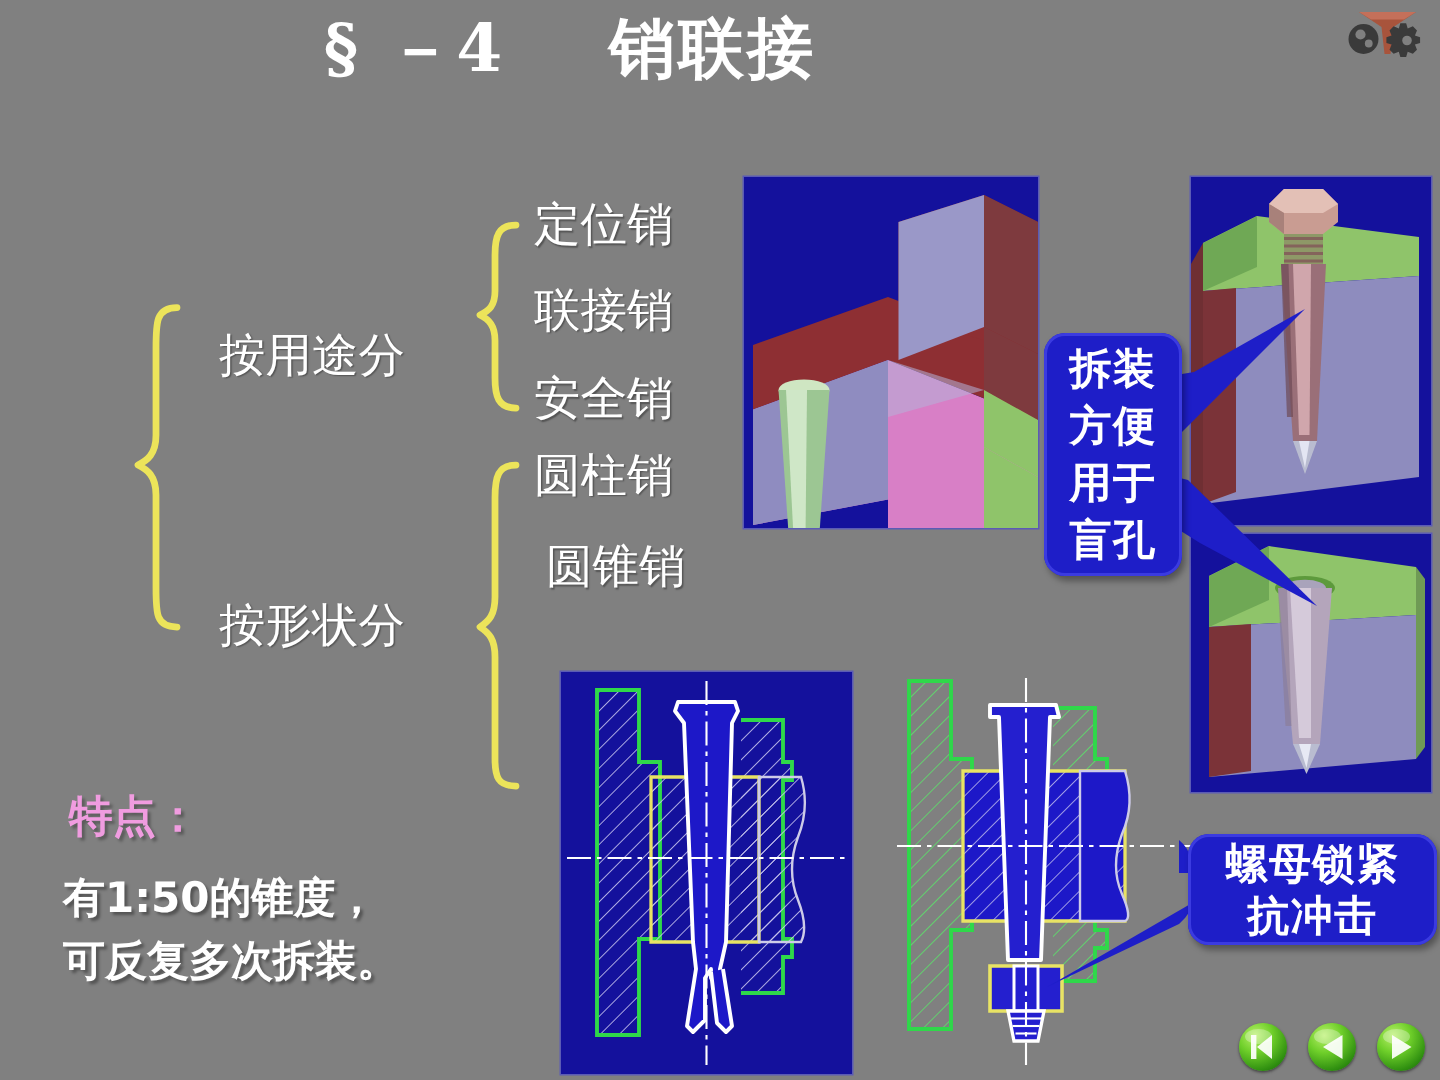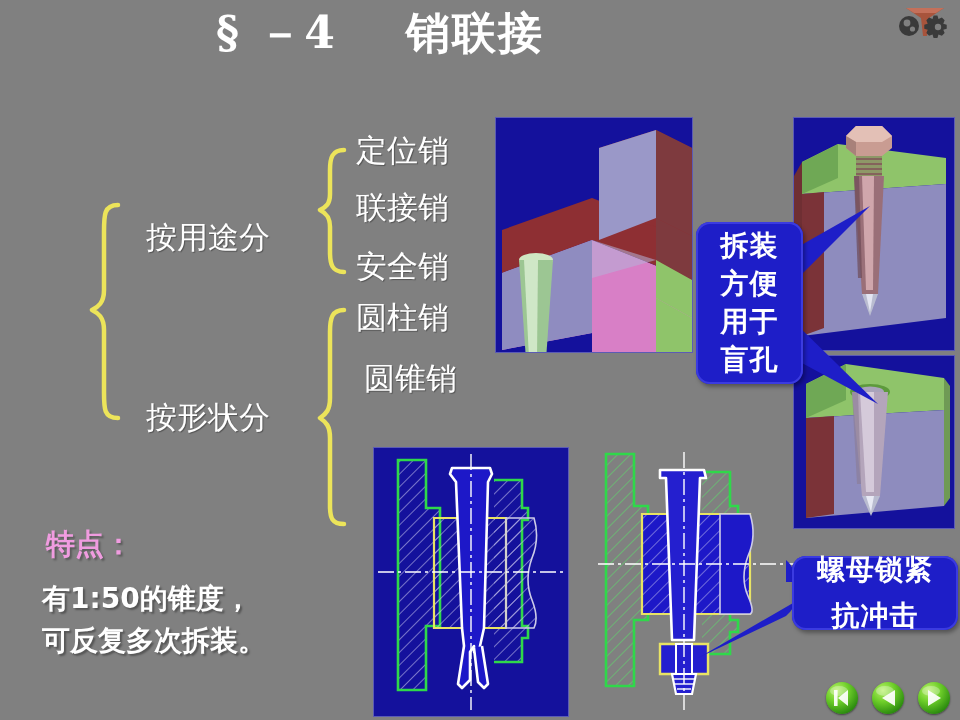--- a/index.html
+++ b/index.html
@@ -71,26 +71,26 @@
     background:#1e1ec8;
     border-radius:14px;
     box-shadow:0 0 0 2px #3b3be0 inset, 2px 3px 4px rgba(0,0,0,.35);
     color:#ffffff;
     font-weight:bold;
     text-align:center;
     display:flex;align-items:center;justify-content:center;
     z-index:6;
   }
   #callout1{
-    left:696px;top:222px;width:107px;height:162px;
+    left:696px;top:222px;width:92px;height:162px;
     font-size:28px;line-height:38px;letter-spacing:1px;
   }
   #callout2{
     left:792px;top:556px;width:166px;height:74px;
-    font-size:28px;line-height:46px;letter-spacing:1px;
+    font-size:28px;line-height:35px;letter-spacing:1px;
   }
   .callout span{white-space:pre-line;display:block;}
 
   
   #nav{position:absolute;left:826px;top:682px;width:124px;height:34px;z-index:9;}
   .navbtn{
     position:absolute;top:0;width:32px;height:32px;border-radius:50%;
     background:
       radial-gradient(circle at 34% 26%, #b9f06a 0%, #6fcf2a 36%, #2f8f10 74%, #15520a 100%);
     box-shadow:0 1px 2px rgba(0,0,0,.5);

